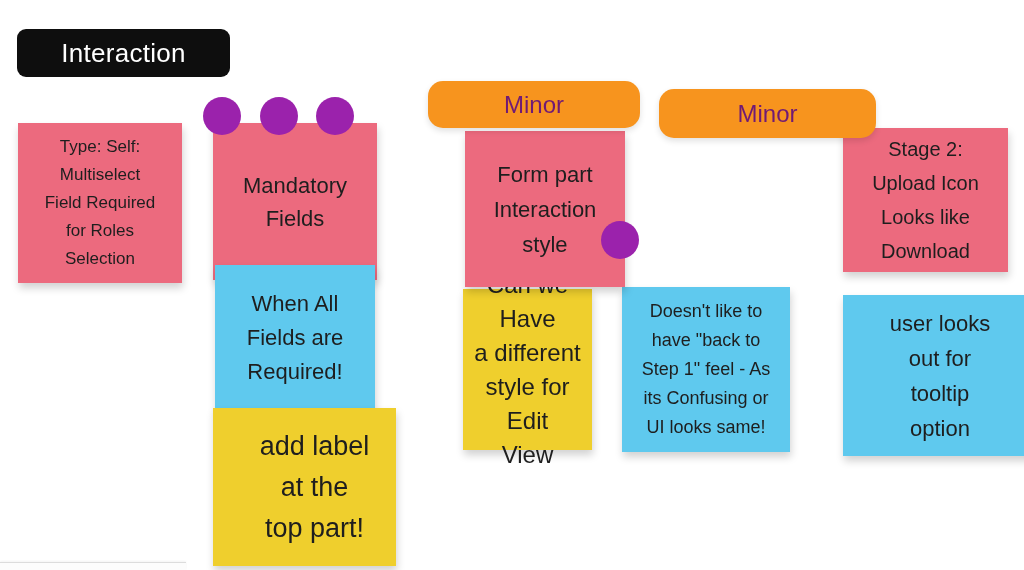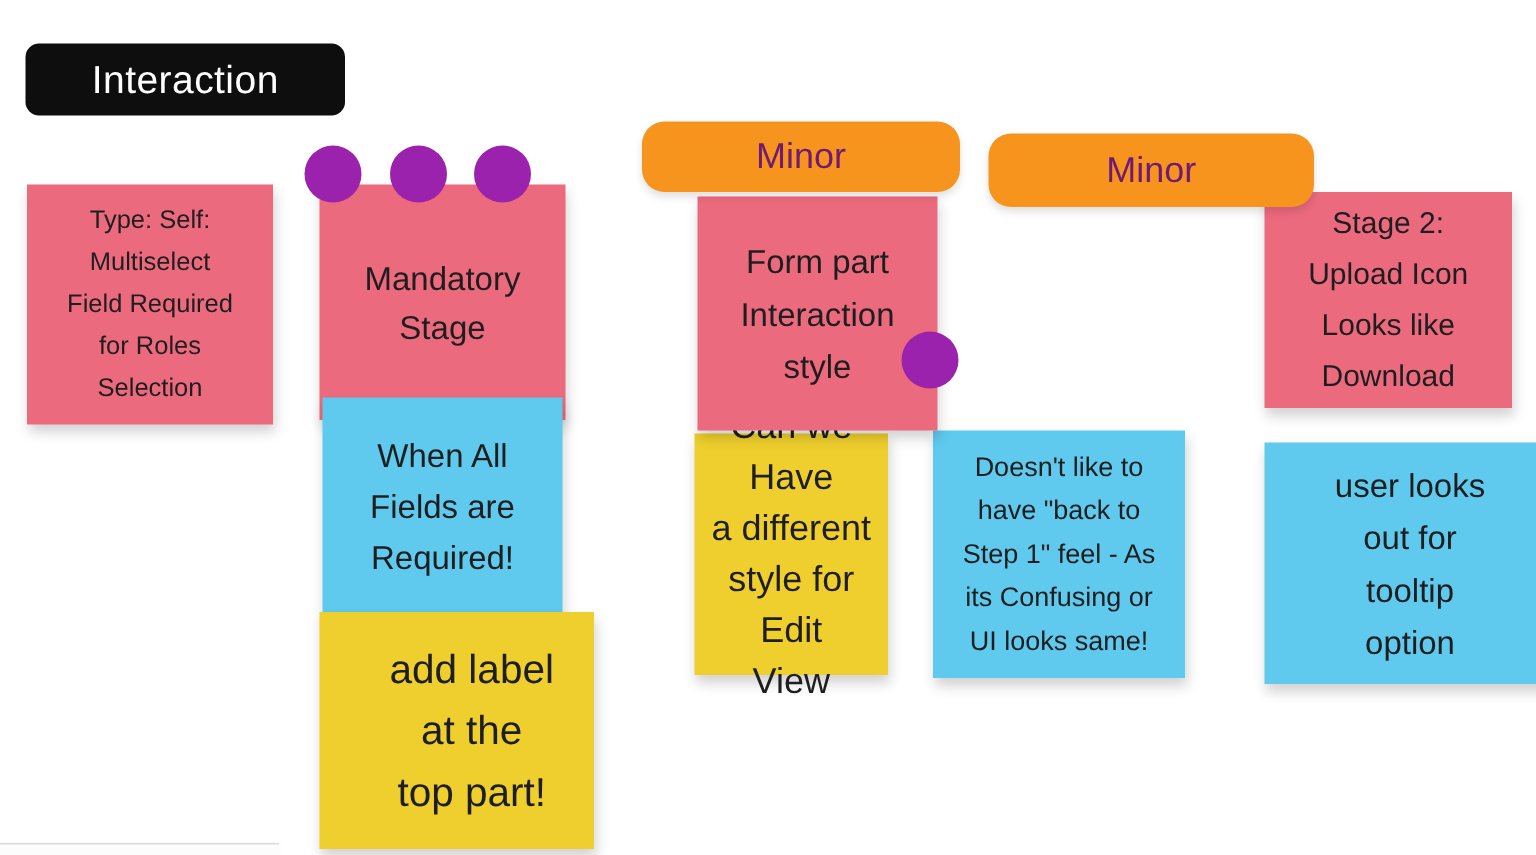--- a/index.html
+++ b/index.html
@@ -101,21 +101,21 @@
 for Roles
 Selection</span>
   </div>
 
   <div class="dot dot-1" style="background-color: rgb(155, 34, 172);"></div>
   <div class="dot dot-2" style="background-color: rgb(155, 34, 172);"></div>
   <div class="dot dot-3" style="background-color: rgb(155, 34, 172);"></div>
 
   <div class="note n-mandatory" style="background-color: rgb(236, 106, 126);">
     <span class="note-text">Mandatory
-Stage</span>
+Fields</span>
   </div>
 
   <div class="note n-when-all" style="background-color: rgb(95, 201, 238);">
     <span class="note-text">When All
 Fields are
 Required!</span>
   </div>
 
   <div class="note n-add-label" style="background-color: rgb(239, 207, 45); padding-left: 20px;">
     <span class="note-text">add label

